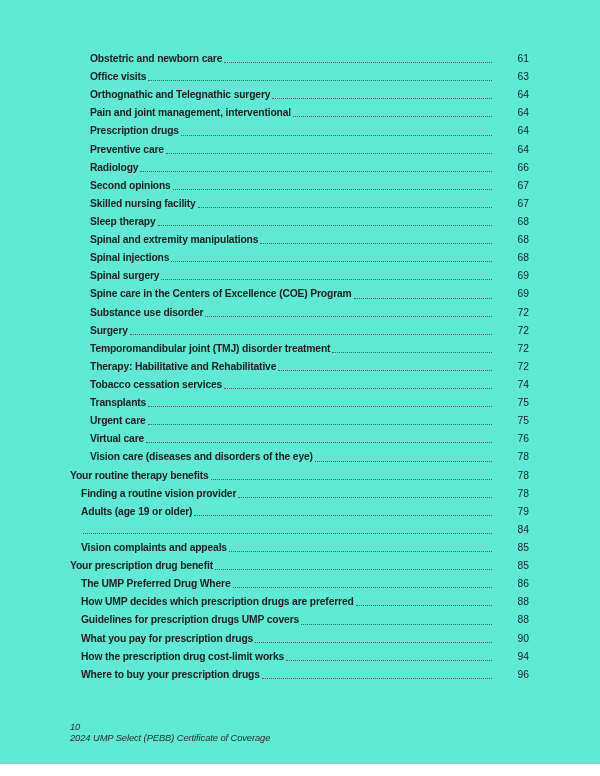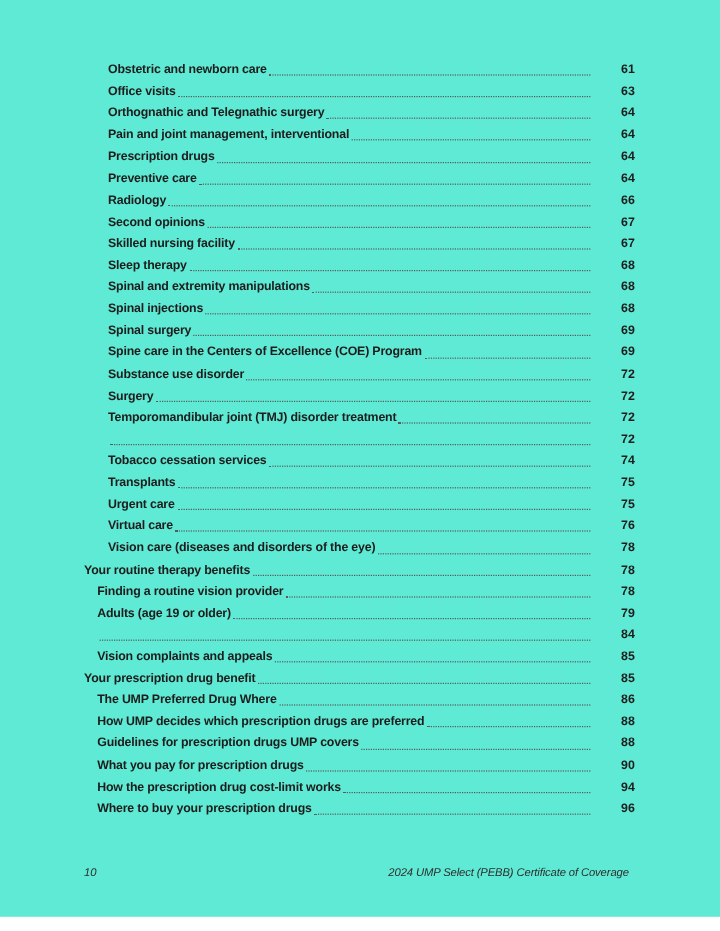--- a/index.html
+++ b/index.html
@@ -42,36 +42,37 @@
     flex: 1 1 auto;
     align-self: flex-end;
     margin: 0 3px 5px 2px;
     border-bottom: 1.2px dotted #5a5a5a;
     min-width: 8px;
   }
   .toc-page {
     flex: 0 0 auto;
     min-width: 14px;
     text-align: right;
-    font-weight: bold;
+    font-weight: normal;
     color: #1c1c1c;
     margin-left: 20px;
   }
   .footer {
     position: absolute;
     left: 70px;
     right: 76px;
     top: 721px;
     display: flex;
     justify-content: space-between;
     align-items: baseline;
     font-size: 9.4px;
     font-style: italic;
     color: #2e2e2e;
     letter-spacing: -0.1px;
+    flex-direction: column;
   }
 </style>
 </head>
 <body>
 
 <div class="doc-page">
 
   <div class="toc" id="toc">
       <div class="toc-row lvl3">
         <span class="toc-label">Obstetric and newborn care</span>
@@ -152,20 +153,21 @@
         <span class="toc-label">Surgery</span>
         <span class="leader"></span>
         <span class="toc-page">72</span>
       </div>
       <div class="toc-row lvl3">
         <span class="toc-label">Temporomandibular joint (TMJ) disorder treatment</span>
         <span class="leader"></span>
         <span class="toc-page">72</span>
       </div>
       <div class="toc-row lvl3">
+        <span class="toc-label">Therapy: Habilitative and Rehabilitative</span>
         <span class="leader"></span>
         <span class="toc-page">72</span>
       </div>
       <div class="toc-row lvl3">
         <span class="toc-label">Tobacco cessation services</span>
         <span class="leader"></span>
         <span class="toc-page">74</span>
       </div>
       <div class="toc-row lvl3">
         <span class="toc-label">Transplants</span>

